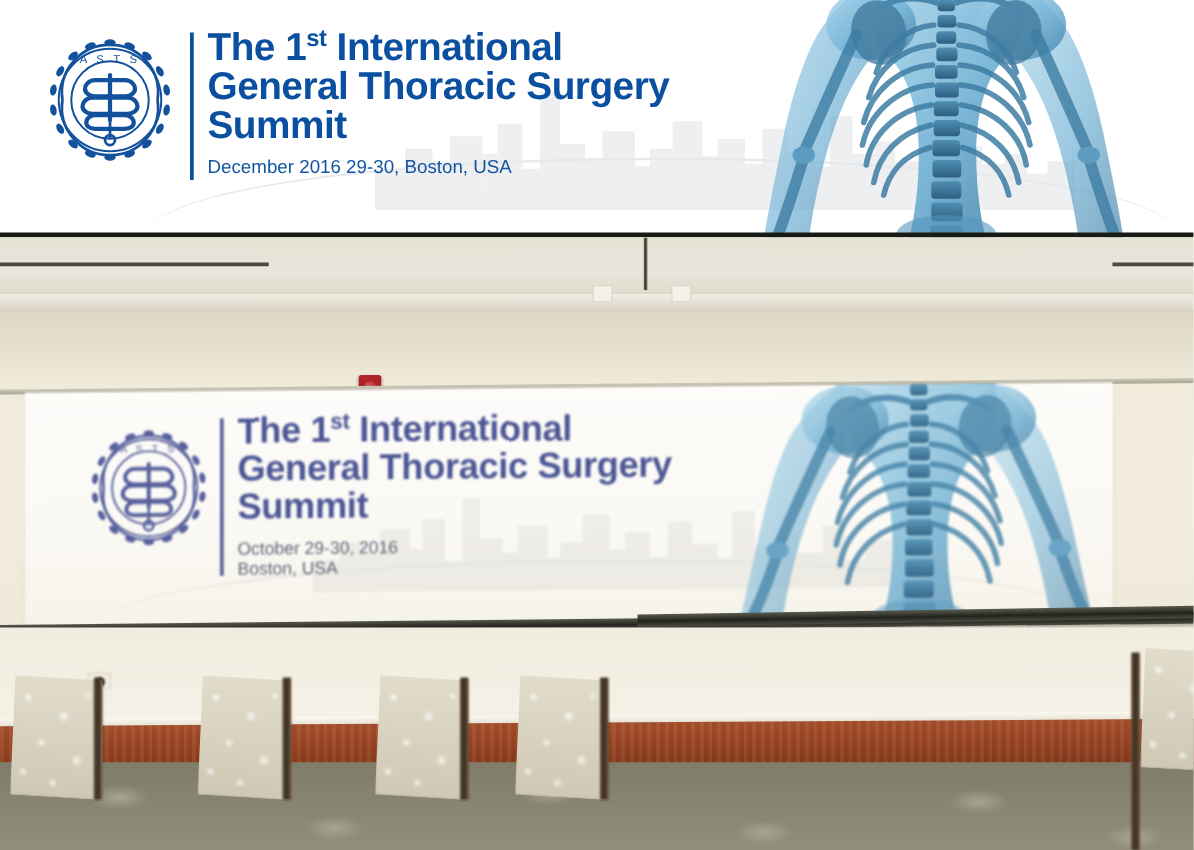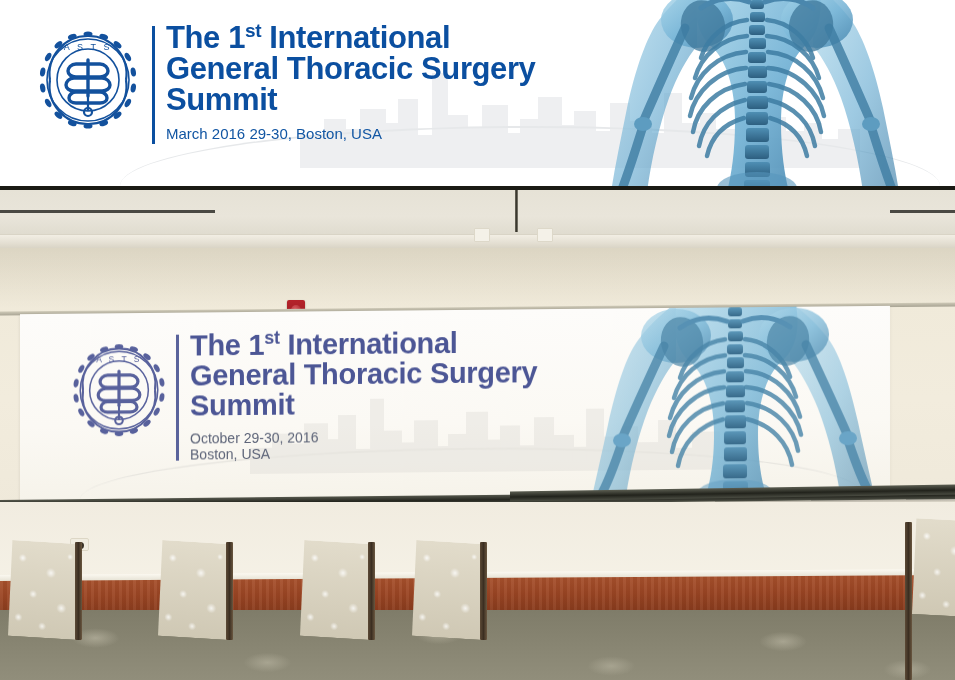--- a/index.html
+++ b/index.html
@@ -320,21 +320,21 @@
     </g>
     <text x="56" y="26" text-anchor="middle" font-family="Liberation Sans, sans-serif" font-size="9" letter-spacing="2.6" fill="#13519d">A S T S</text>
   </svg>
 
   <div class="tb-rule"></div>
 
   <div class="tb-text">
     <div class="tb-title"><span>The 1</span><sup>st</sup><span> International</span></div>
     <div class="tb-title">General Thoracic Surgery</div>
     <div class="tb-title">Summit</div>
-    <div class="tb-sub">March 2016 29-30, Boston, USA</div>
+    <div class="tb-sub">December 2016 29-30, Boston, USA</div>
   </div>
 
   <svg class="tb-figure" viewBox="0 0 340 206" preserveAspectRatio="none">
     <defs>
       <linearGradient id="bodyG" x1="0" y1="0" x2="1" y2="1">
         <stop offset="0%" stop-color="#a8d6ea" stop-opacity=".85"></stop>
         <stop offset="55%" stop-color="#6fb0d4" stop-opacity=".9"></stop>
         <stop offset="100%" stop-color="#3f7fa8" stop-opacity=".9"></stop>
       </linearGradient>
       <linearGradient id="boneG" x1="0" y1="0" x2="0" y2="1">

